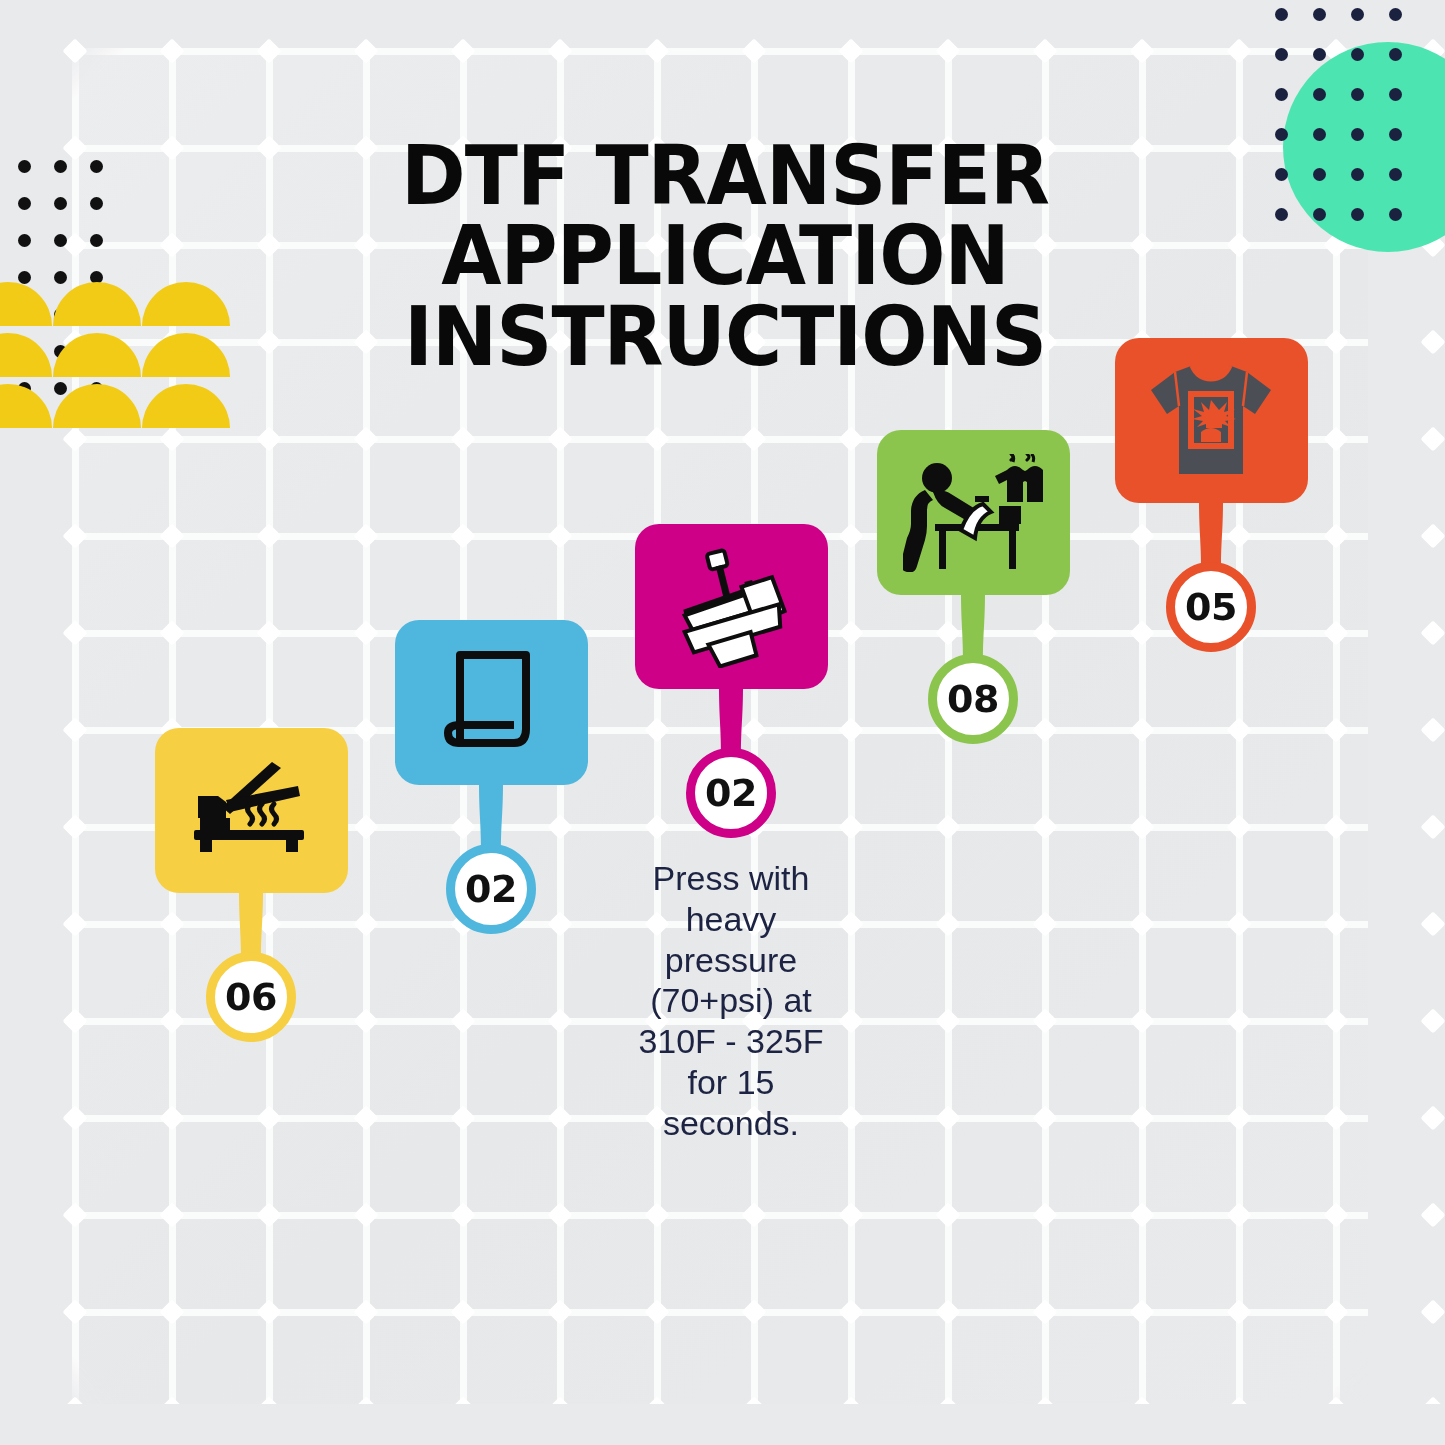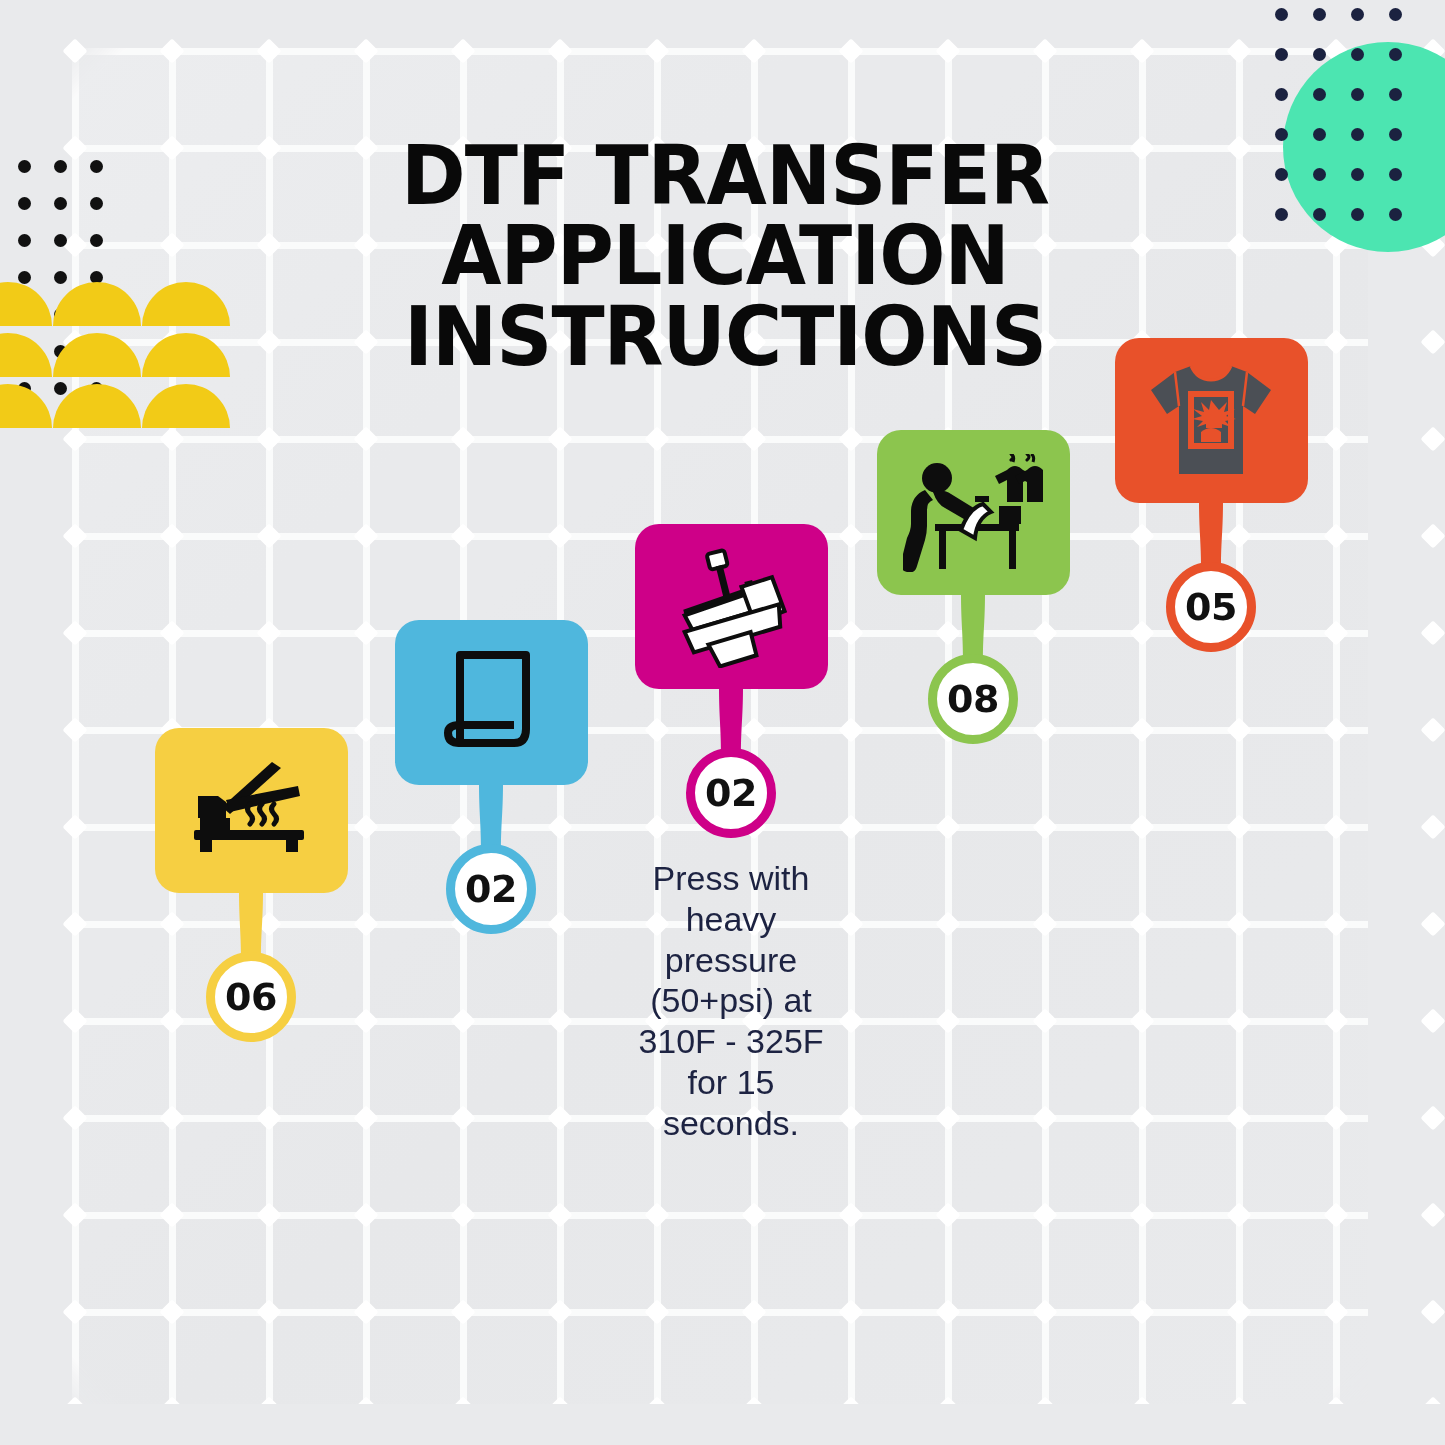--- a/index.html
+++ b/index.html
@@ -552,21 +552,21 @@
     </svg>
         </div>
         <div class="stem">
           <svg class="bar" width="24" height="64" viewBox="0 0 24 64" preserveAspectRatio="none">
             <path d="M0 0 C0 28 2 40 2 64 L22 64 C22 40 24 28 24 0 Z" fill="#ce0088"></path>
           </svg>
         </div>
         <div class="badge" style="border: 9px solid rgb(206, 0, 136);">
           <span class="badge-num">02</span>
         </div>
-        <div class="desc">Press with heavy pressure (50+psi) at 310F - 325F for 15 seconds.</div>
+        <div class="desc">Press with heavy pressure (70+psi) at 310F - 325F for 15 seconds.</div>
       </div>
       <div class="step step-4">
         <div class="card" style="background: rgb(140, 197, 78);">
     <svg class="icon-svg" width="140" height="118" viewBox="0 0 140 118">
       <g fill="#0d0d0d">
         <circle cx="34" cy="24" r="15"></circle>
         <path d="M22 36 q-14 6 -14 22 l0 12 q0 6 -4 14 l-6 24 q-2 8 6 10 q8 2 10 -6 l8 -26 q2 -8 2 -14 l0 -16 q0 -8 6 -10 Z"></path>
         <path d="M30 38 q10 -4 18 2 l26 16 q6 4 2 10 q-4 6 -10 2 l-24 -14 q-8 -4 -12 -16 Z"></path>
         <rect x="32" y="70" width="84" height="7"></rect>
         <rect x="36" y="77" width="7" height="38"></rect>

